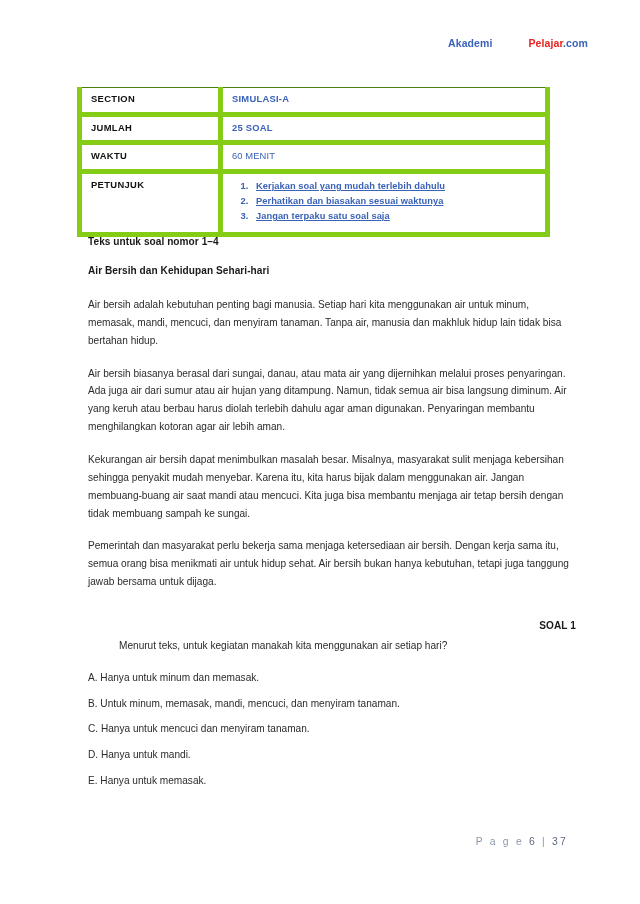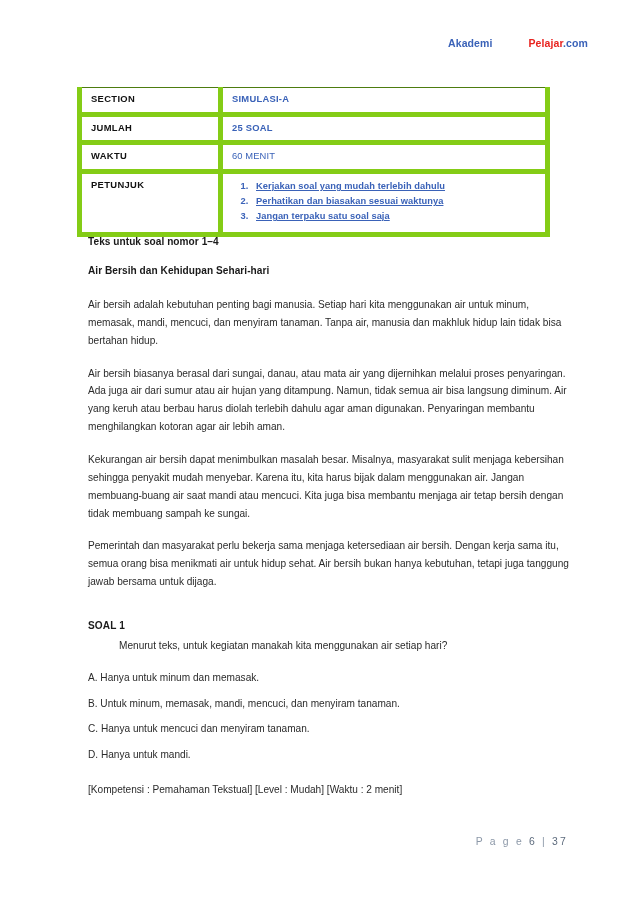--- a/index.html
+++ b/index.html
@@ -118,20 +118,21 @@
     color: #2b2b2b;
     text-align: left;
   }
 
   .soal-head {
     font-size: 10.1px;
     font-weight: bold;
     color: #1a1a1a;
     margin: 29px 0 7px 0;
     letter-spacing: 0.1px;
+    text-align: right;
   }
   .soal-q {
     font-size: 10.1px;
     line-height: 1.6;
     color: #2b2b2b;
     margin: 0 0 16px 0;
     padding-left: 31px;
   }
   .opt {
     font-size: 10.1px;
@@ -205,22 +206,22 @@
     <p class="para">Kekurangan air bersih dapat menimbulkan masalah besar. Misalnya, masyarakat sulit menjaga kebersihan sehingga penyakit mudah menyebar. Karena itu, kita harus bijak dalam menggunakan air. Jangan membuang-buang air saat mandi atau mencuci. Kita juga bisa membantu menjaga air tetap bersih dengan tidak membuang sampah ke sungai.</p>
     <p class="para">Pemerintah dan masyarakat perlu bekerja sama menjaga ketersediaan air bersih. Dengan kerja sama itu, semua orang bisa menikmati air untuk hidup sehat. Air bersih bukan hanya kebutuhan, tetapi juga tanggung jawab bersama untuk dijaga.</p>
 
     <div class="soal-head">SOAL 1</div>
     <div class="soal-q">Menurut teks, untuk kegiatan manakah kita menggunakan air setiap hari?</div>
 
     <div class="opt">A. Hanya untuk minum dan memasak.</div>
     <div class="opt">B. Untuk minum, memasak, mandi, mencuci, dan menyiram tanaman.</div>
     <div class="opt">C. Hanya untuk mencuci dan menyiram tanaman.</div>
     <div class="opt">D. Hanya untuk mandi.</div>
-
-    <div class="meta">[Kompetensi : Pemahaman Tekstual] [Level : Mudah] [Waktu : 2 menit]</div>
+    <div class="opt">E. Hanya untuk memasak.</div>
+
   </div>
 
   <div class="footer">
     <span>P a g e</span>
     <span class="pg-num">6</span>
     <span class="pg-sep">|</span>
     <span class="pg-num">37</span>
   </div>
 
 </div>

